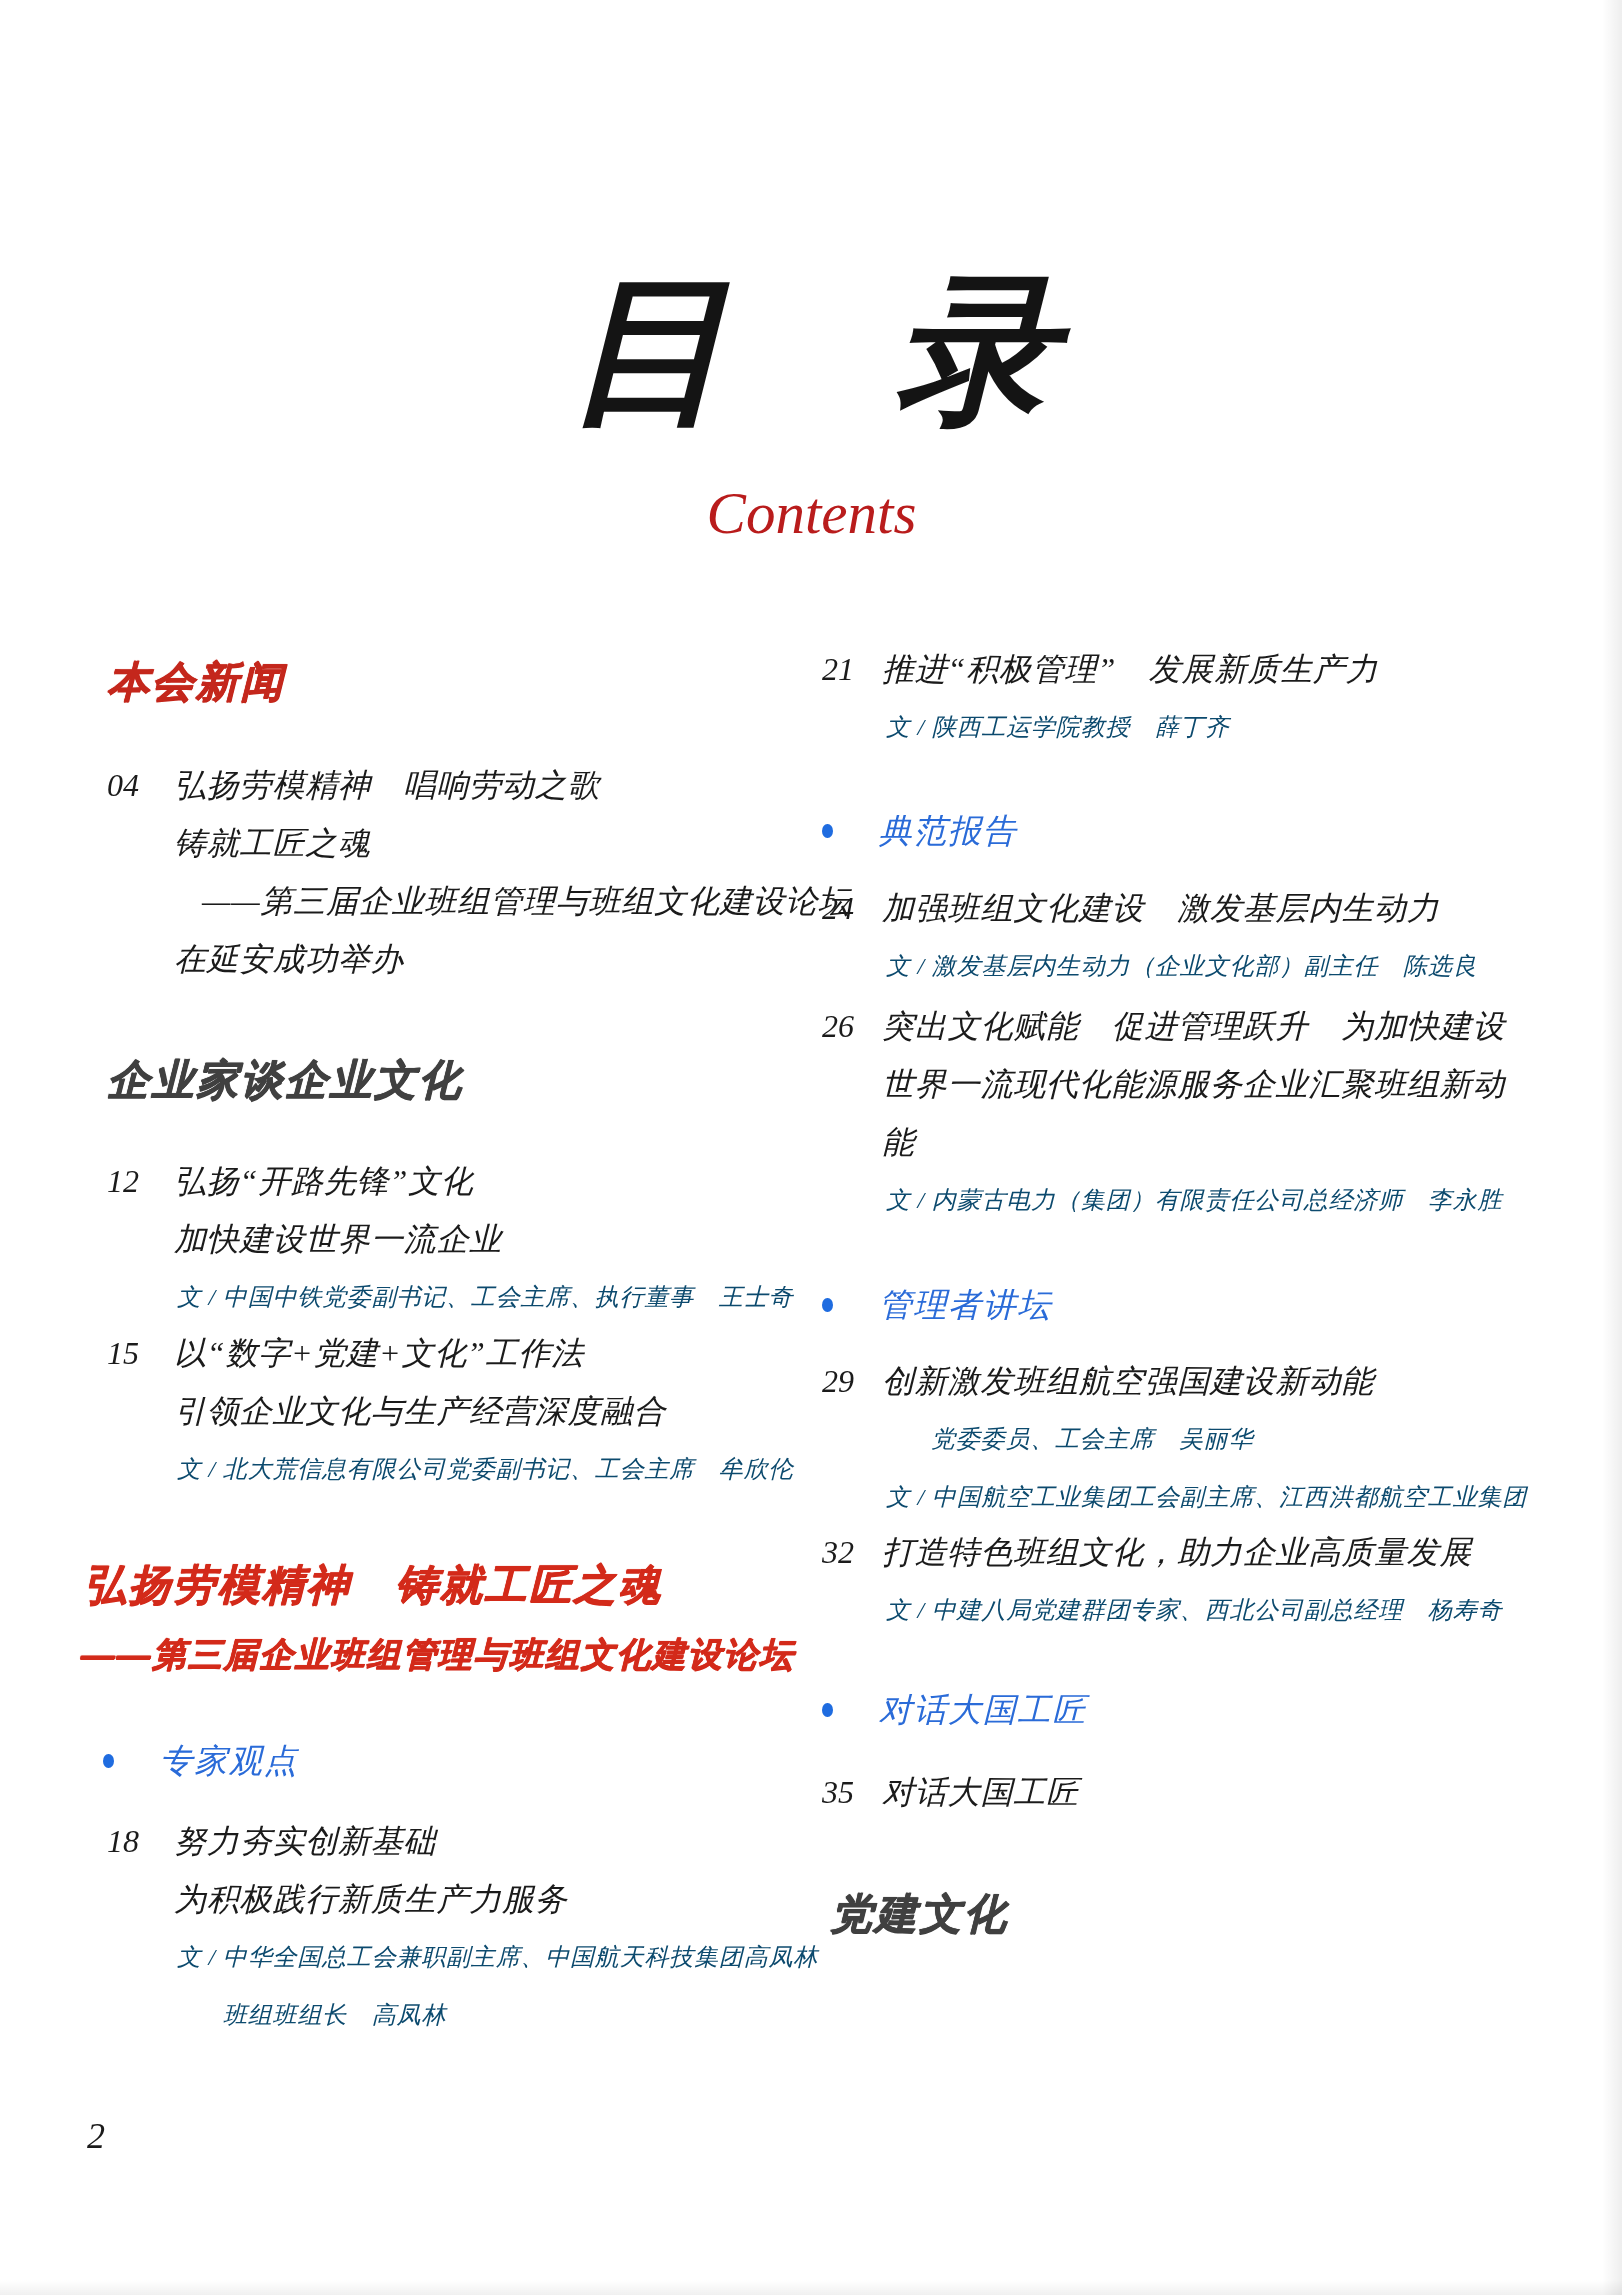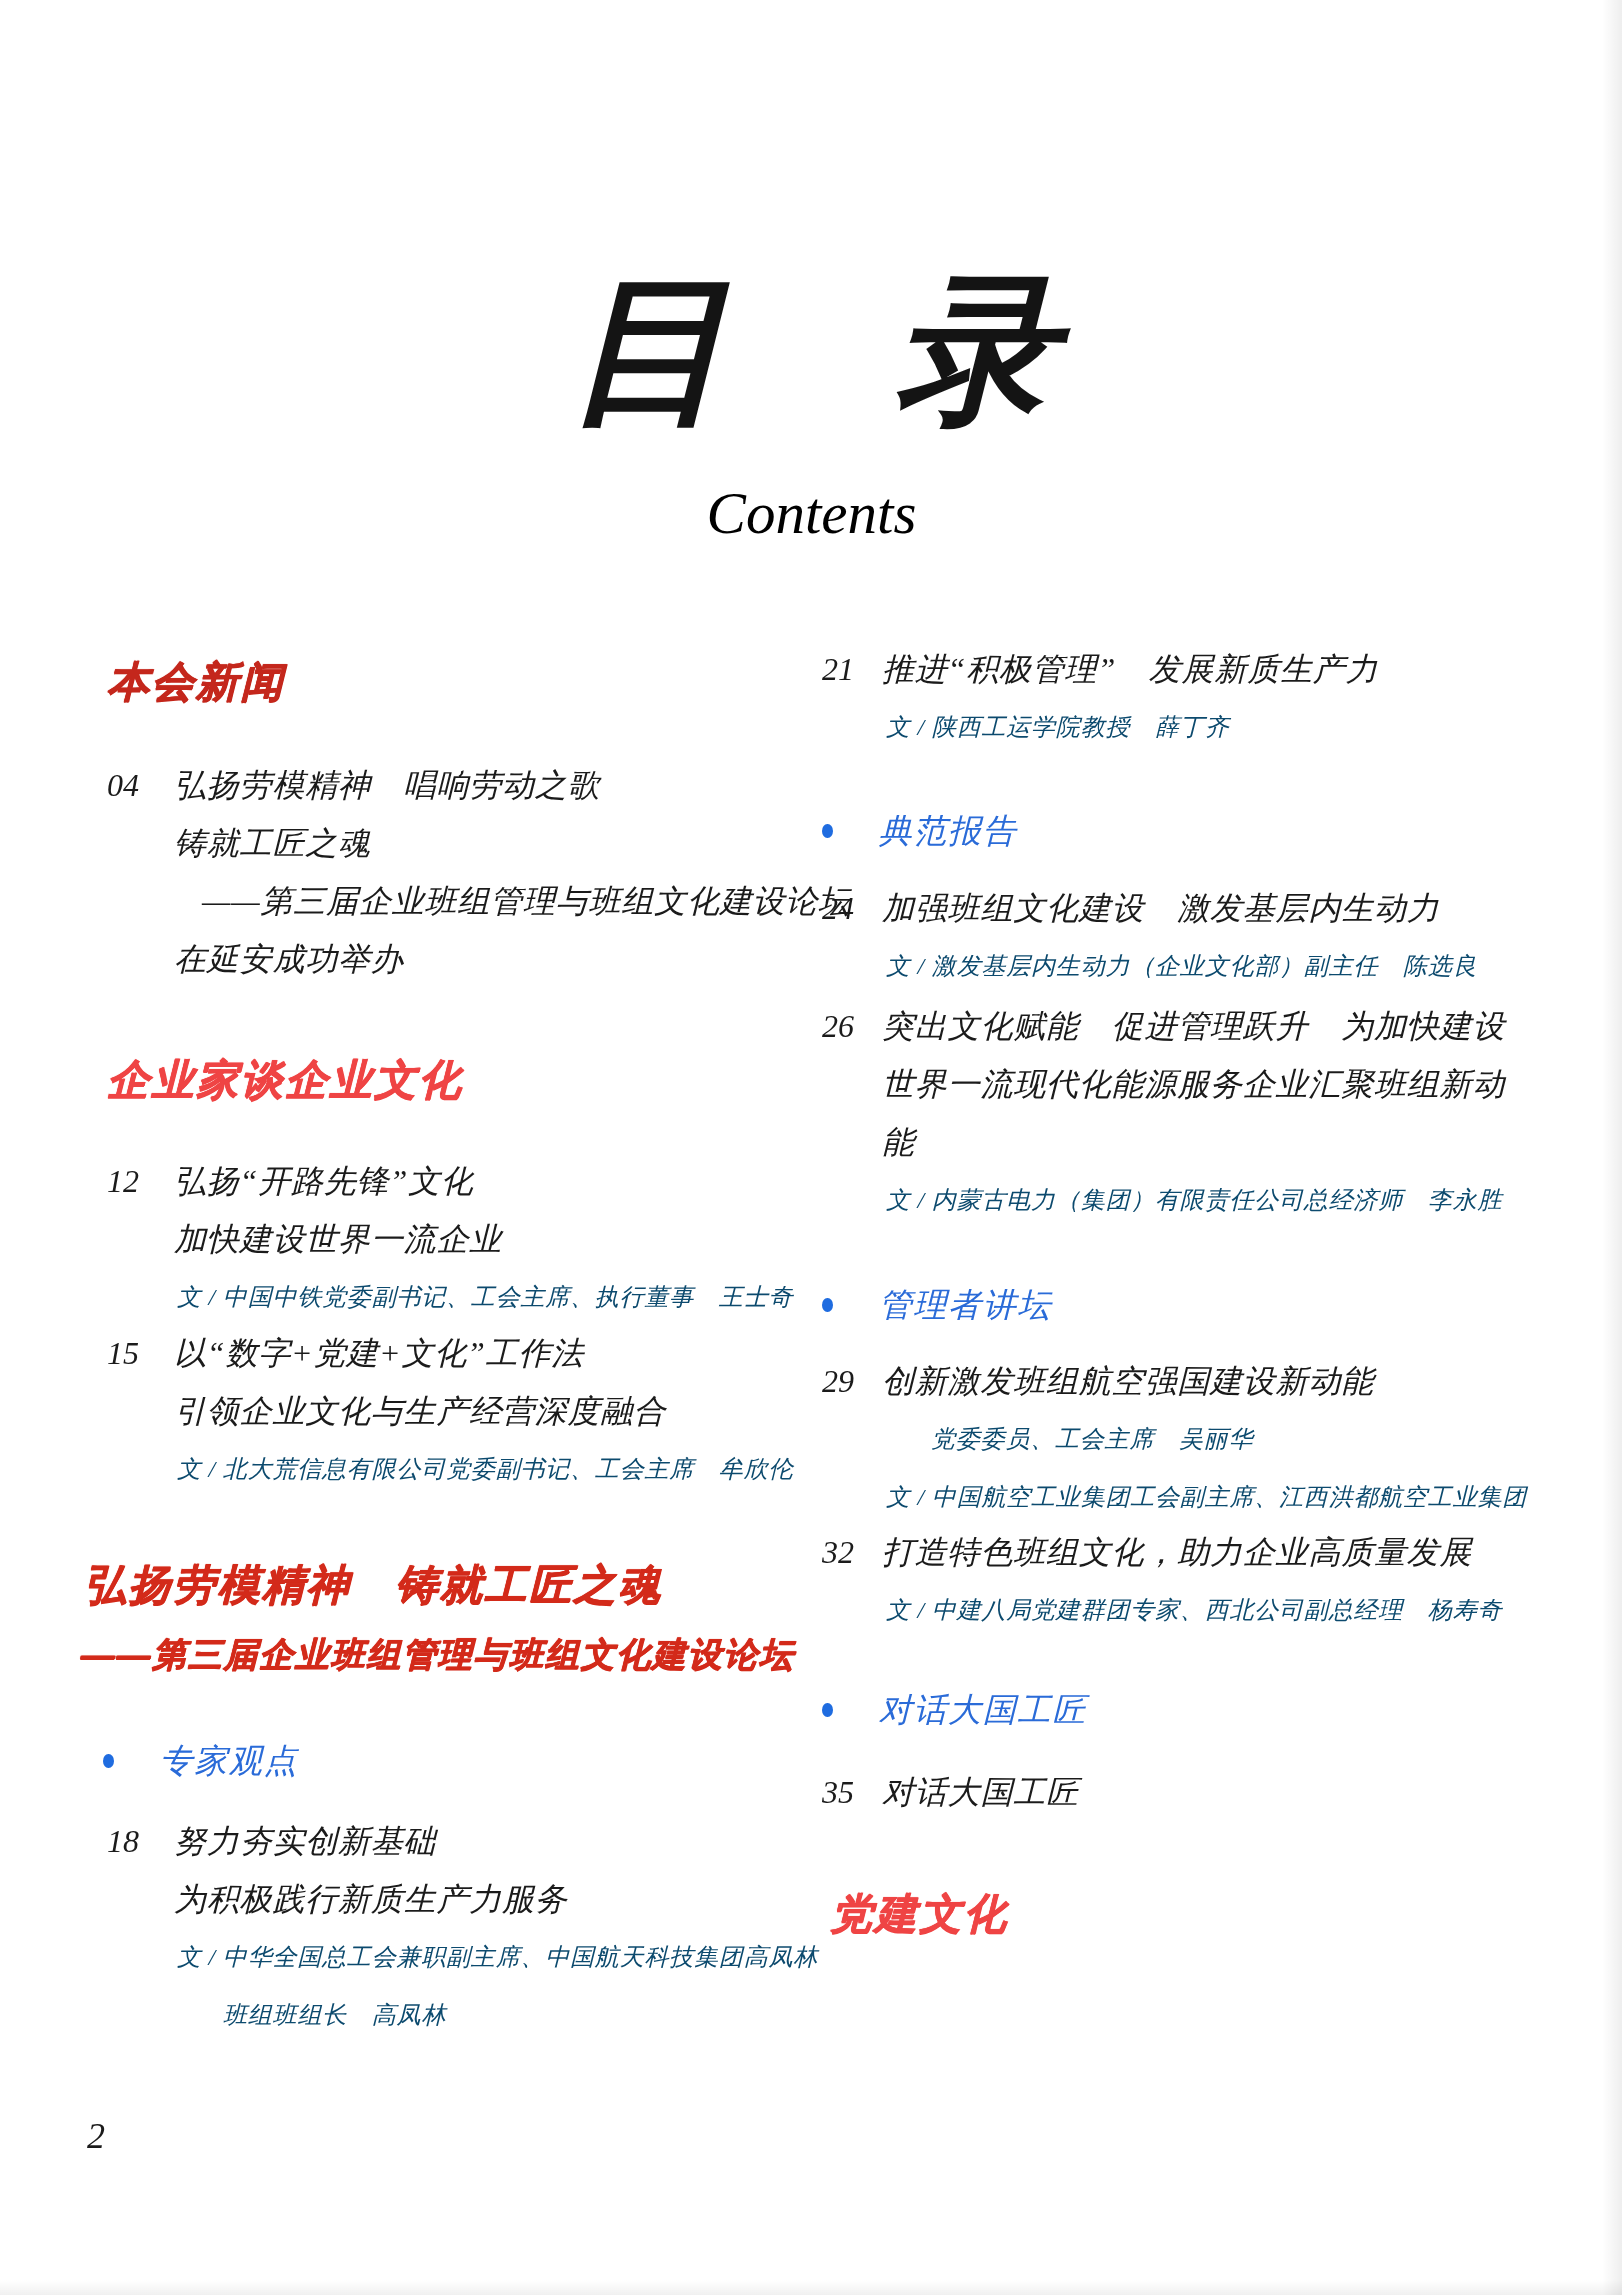--- a/index.html
+++ b/index.html
@@ -20,34 +20,34 @@
   .edge-right{position:absolute;top:0;right:0;width:21.5px;height:100%;
     background:linear-gradient(to right, rgba(0,0,0,0) 0%, rgba(0,0,0,0.07) 100%);}
   .edge-bottom{position:absolute;left:0;bottom:0;width:100%;height:15px;
     background:linear-gradient(to bottom, rgba(0,0,0,0) 0%, rgba(0,0,0,0.06) 100%);}
 
   
   .title-block{position:absolute;left:0;top:272px;width:100%;text-align:center;}
   .title-cn{display:inline-block;font-family:var(--serif);font-weight:bold;
     font-size:161px;line-height:1;color:#141414;letter-spacing:0;}
   .title-cn .gap{display:inline-block;width:165px;}
-  .title-en{margin-top:51px;font-family:var(--serif);font-size:59px;line-height:1;color:#000000;}
+  .title-en{margin-top:51px;font-family:var(--serif);font-size:59px;line-height:1;color:#b91c1c;}
 
   
   .col{position:absolute;}
   .col-left{left:107px;top:0;width:743px;}
   .col-right{left:822px;top:0;width:784px;}
 
   .abs{position:absolute;left:0;white-space:nowrap;}
 
   
   .h-heavy{
     font-family:var(--sans);font-weight:900;
     font-size:42px;line-height:51px;letter-spacing:2.5px;
-    color:#ef4444;
+    color:#404040;
     text-shadow:0 0 0.8px currentColor, 0.8px 0 0 currentColor, 0 0.8px 0 currentColor;
   }
   .h-red{color:#c4271c;}
   .h-red-bright{color:#d32a1a;}
   .h-red-sub{font-size:34px;line-height:43px;letter-spacing:1.7px;}
 
   
   .label-row{display:flex;align-items:center;gap:46px;line-height:45px;}
   .dot{flex:none;width:10.7px;height:14px;border-radius:50%;background:#1f6ce0;}
   .label-text{font-family:var(--sans);font-size:33px;color:#2a6bd8;letter-spacing:1.7px;}

